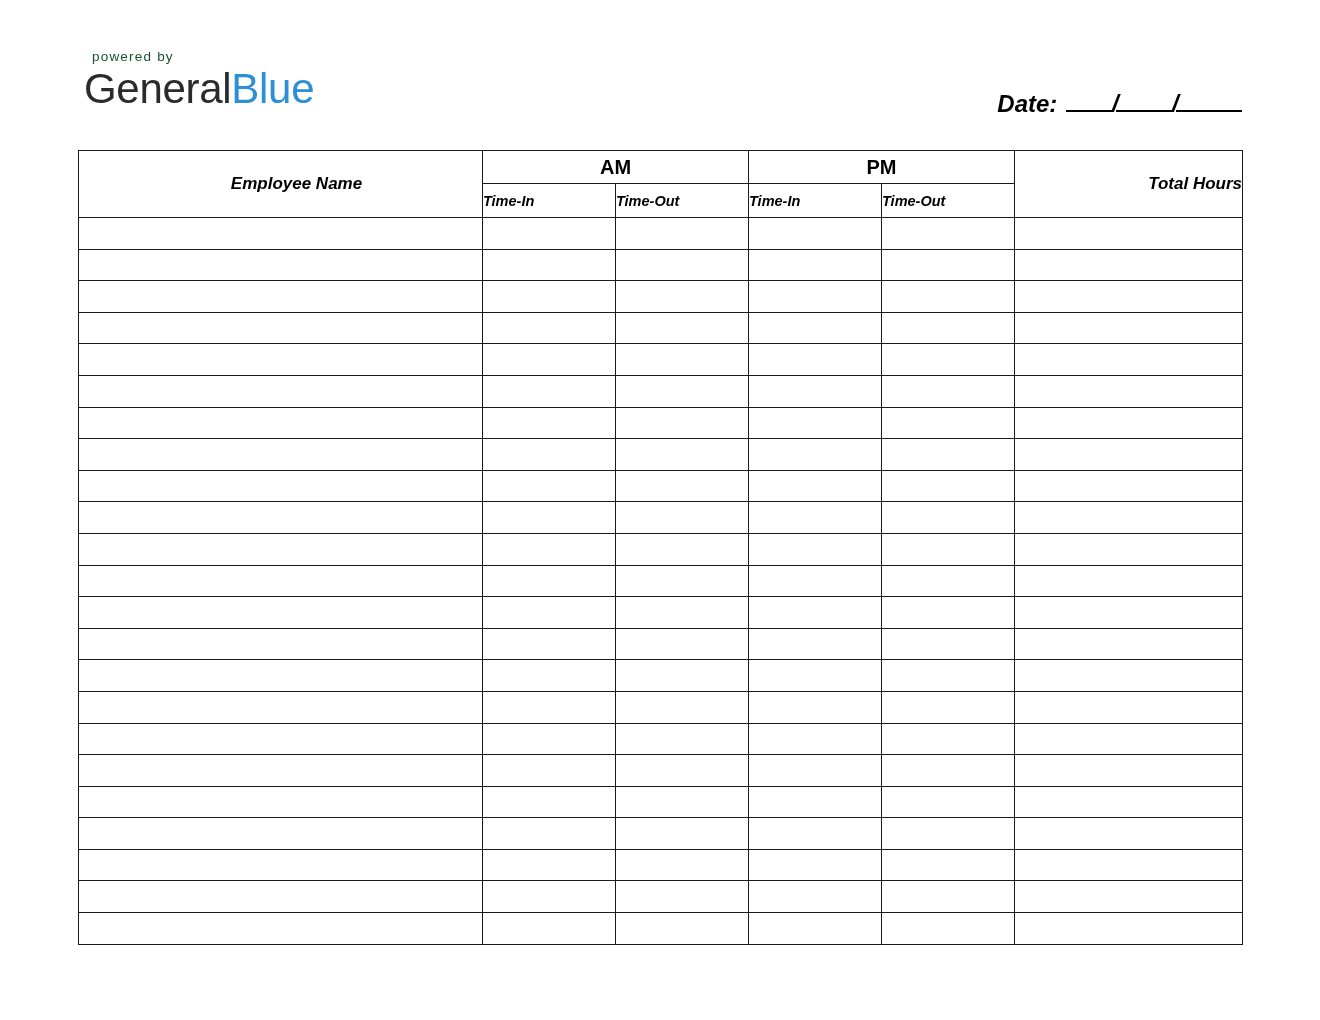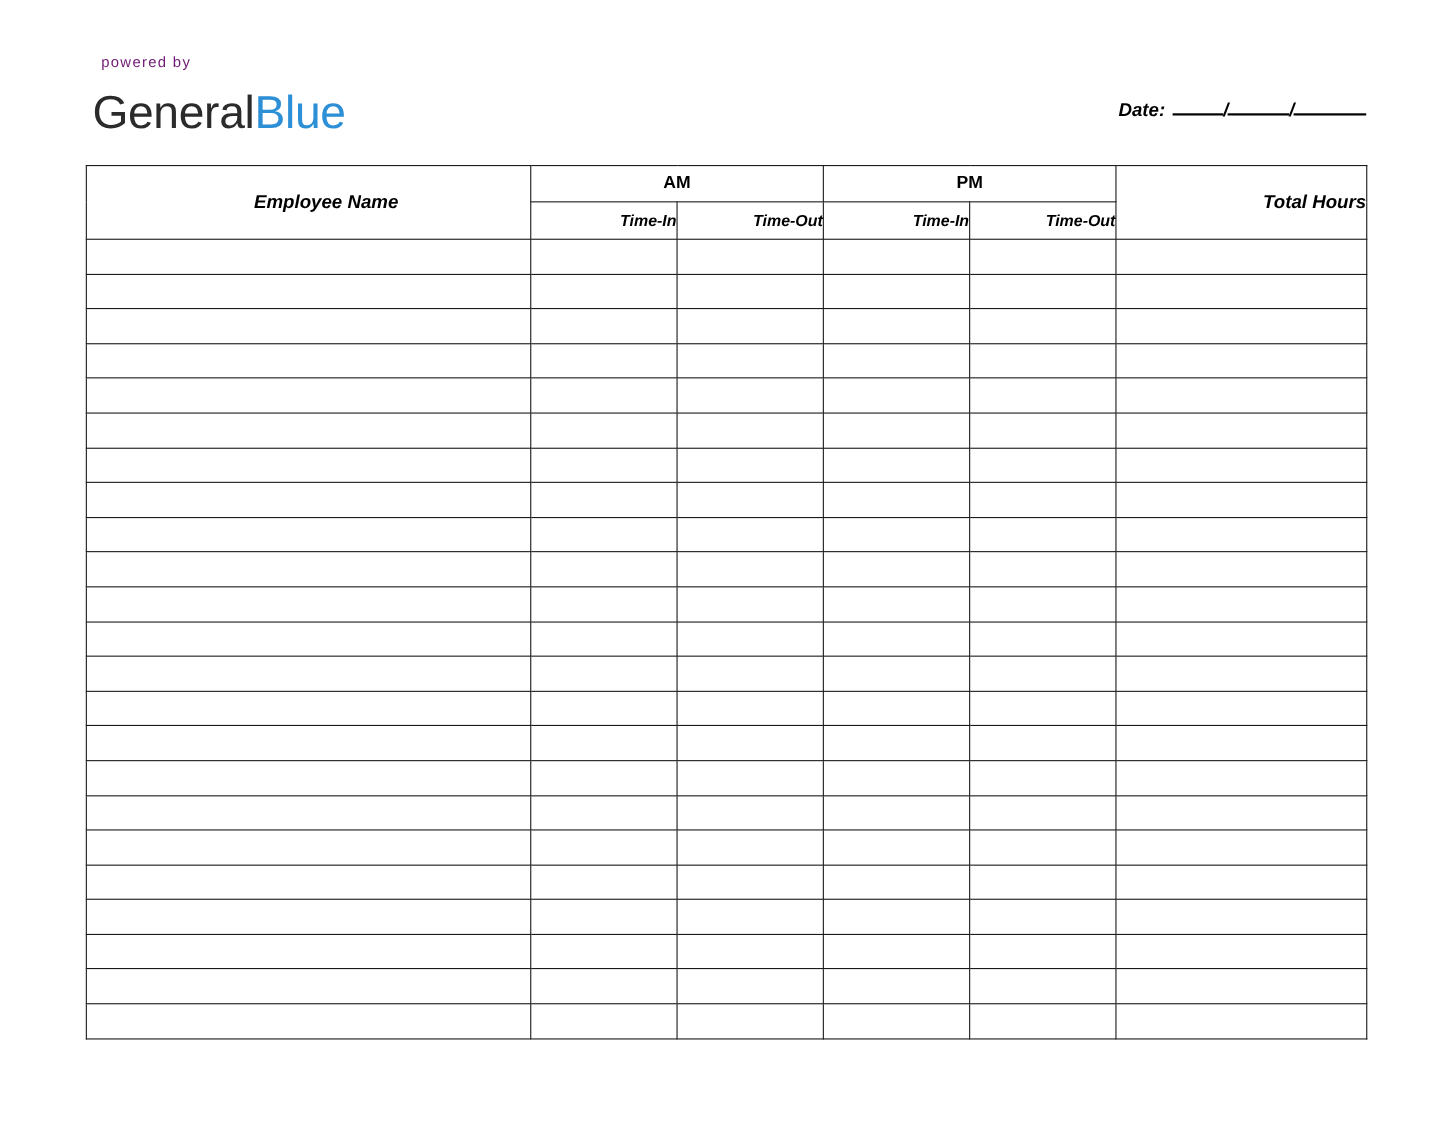--- a/index.html
+++ b/index.html
@@ -33,38 +33,38 @@
   }
 
   .brand {
     position: absolute;
     left: 6px;
     top: 0;
     line-height: 1;
   }
   .brand-powered {
     font-size: 13.5px;
-    color: #701a75;
+    color: #14532d;
     letter-spacing: 1.2px;
     margin-left: 8px;
-    margin-bottom: 17px;
+    margin-bottom: 4px;
   }
   .brand-name {
     font-size: 42px;
     letter-spacing: -0.3px;
     white-space: nowrap;
   }
   .brand-general { color: #2b2b2b; }
   .brand-blue { color: #2d8fd5; }
 
   .date-line {
     position: absolute;
     right: 0;
     top: 40px;
-    font-size: 17px;
+    font-size: 24px;
     font-weight: bold;
     font-style: italic;
     white-space: nowrap;
   }
   .date-label { margin-right: 2px; }
   .date-blank {
     display: inline-block;
     border-bottom: 2px solid #000;
     vertical-align: baseline;
   }
@@ -102,31 +102,31 @@
     padding-left: 32px;
   }
   th.head-total {
     font-size: 17px;
     font-weight: bold;
     font-style: italic;
     text-align: right;
     vertical-align: middle;
   }
   th.head-group {
-    font-size: 16px;
+    font-size: 20px;
     font-weight: bold;
     text-align: center;
     vertical-align: middle;
     height: 32px;
   }
   th.head-sub {
     font-size: 14.5px;
     font-weight: bold;
     font-style: italic;
-    text-align: right;
+    text-align: left;
     vertical-align: middle;
     height: 33px;
   }
 
   tbody td {
     height: 30.6px;
   }
 
   .cell-blank { background: #ffffff; }
 </style>

